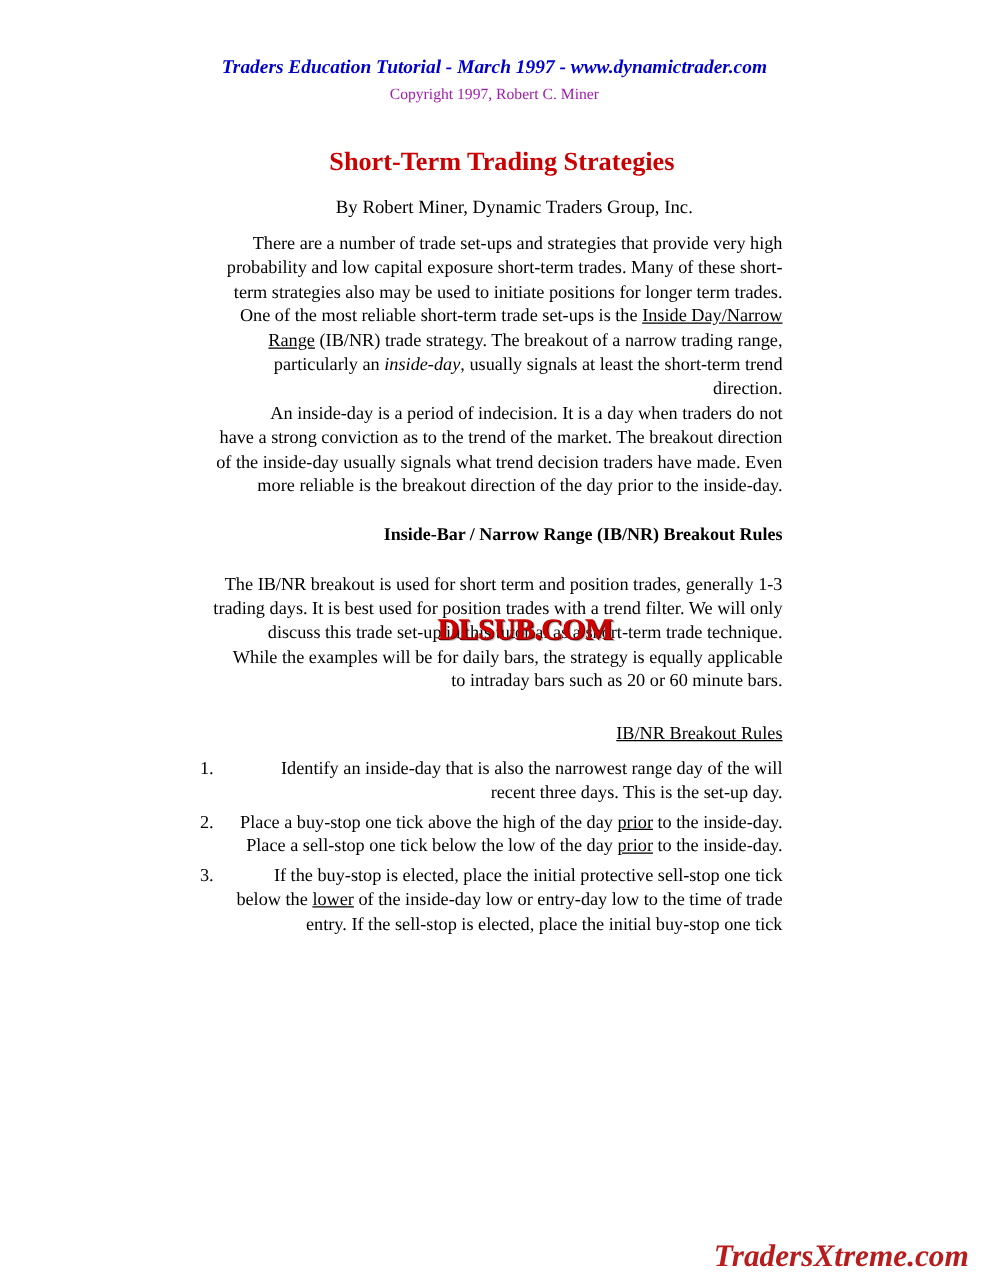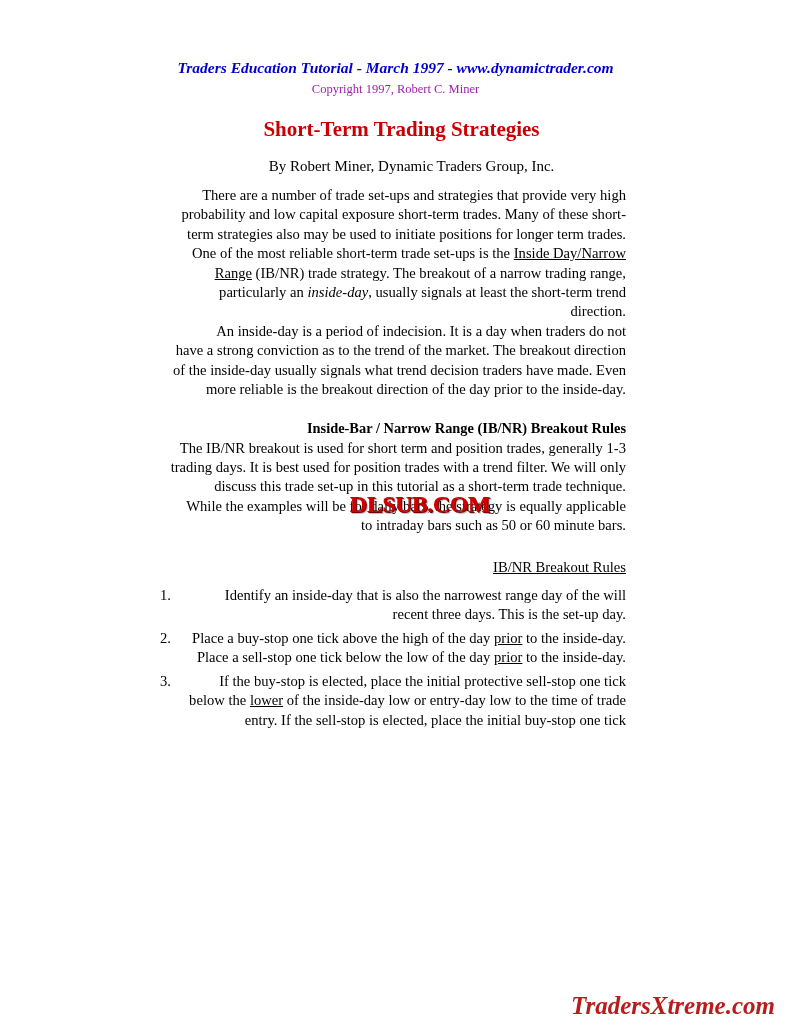--- a/index.html
+++ b/index.html
@@ -62,21 +62,20 @@
     line-height: 1;
   }
 
   
   .doc-header {
     position: absolute;
     top: 45px;
     left: 0;
     width: 791px;
     text-align: center;
-    margin-top: 14px;
   }
   .header-line {
     font-weight: bold;
     font-style: italic;
     font-size: 15.5px;
     color: #0000cc;
     line-height: 1.2;
   }
   .copyright-line {
     font-size: 12.5px;
@@ -121,21 +120,21 @@
   .body-col p {
     margin: 0 0 0 0;
   }
   .p-indent {
     text-indent: 26px;
   }
   .sub-head {
     font-weight: bold;
     font-size: 14.4px;
     margin-top: 20px;
-    margin-bottom: 0;
+    margin-bottom: 20px;
   }
   .rules-head {
     text-decoration: underline;
     margin-top: 22px;
     margin-bottom: 9px;
   }
   u, .u {
     text-decoration: underline;
   }
   i, .i {
@@ -192,21 +191,21 @@
 
     <p class="p-indent"><span>One of the most reliable short-term trade set-ups is the </span><u>Inside Day/Narrow Range</u><span> (IB/NR) trade strategy. The breakout of a narrow trading range, particularly an </span><i>inside-day</i><span>, usually signals at least the short-term trend direction.</span></p>
 
     <p class="p-indent">An inside-day is a period of indecision. It is a day when traders do not have a strong conviction as to the trend of the market. The breakout direction of the inside-day usually signals what trend decision traders have made. Even more reliable is the breakout direction of the day prior to the inside-day.</p>
 
     <div class="sub-head">Inside-Bar / Narrow Range (IB/NR) Breakout Rules</div>
 
     <p>The IB/NR breakout is used for short term and position trades, generally 1-3 trading days. It is best used for position trades with a trend filter. We will only discuss this trade set-up in this tutorial as a short-term trade technique.</p>
 
 
-    <p class="p-indent">While the examples will be for daily bars, the strategy is equally applicable to intraday bars such as 50 or 60 minute bars.</p>
+    <p class="p-indent">While the examples will be for daily bars, the strategy is equally applicable to intraday bars such as 20 or 60 minute bars.</p>
 
     <div class="rules-head">IB/NR Breakout Rules</div>
 
     <ol class="rules">
       <li>
         <span class="num">1.</span>
         <span>Identify an inside-day that is also the narrowest range day of the will recent three days. This is the set-up day.</span>
       </li>
       <li>
         <span class="num">2.</span>

